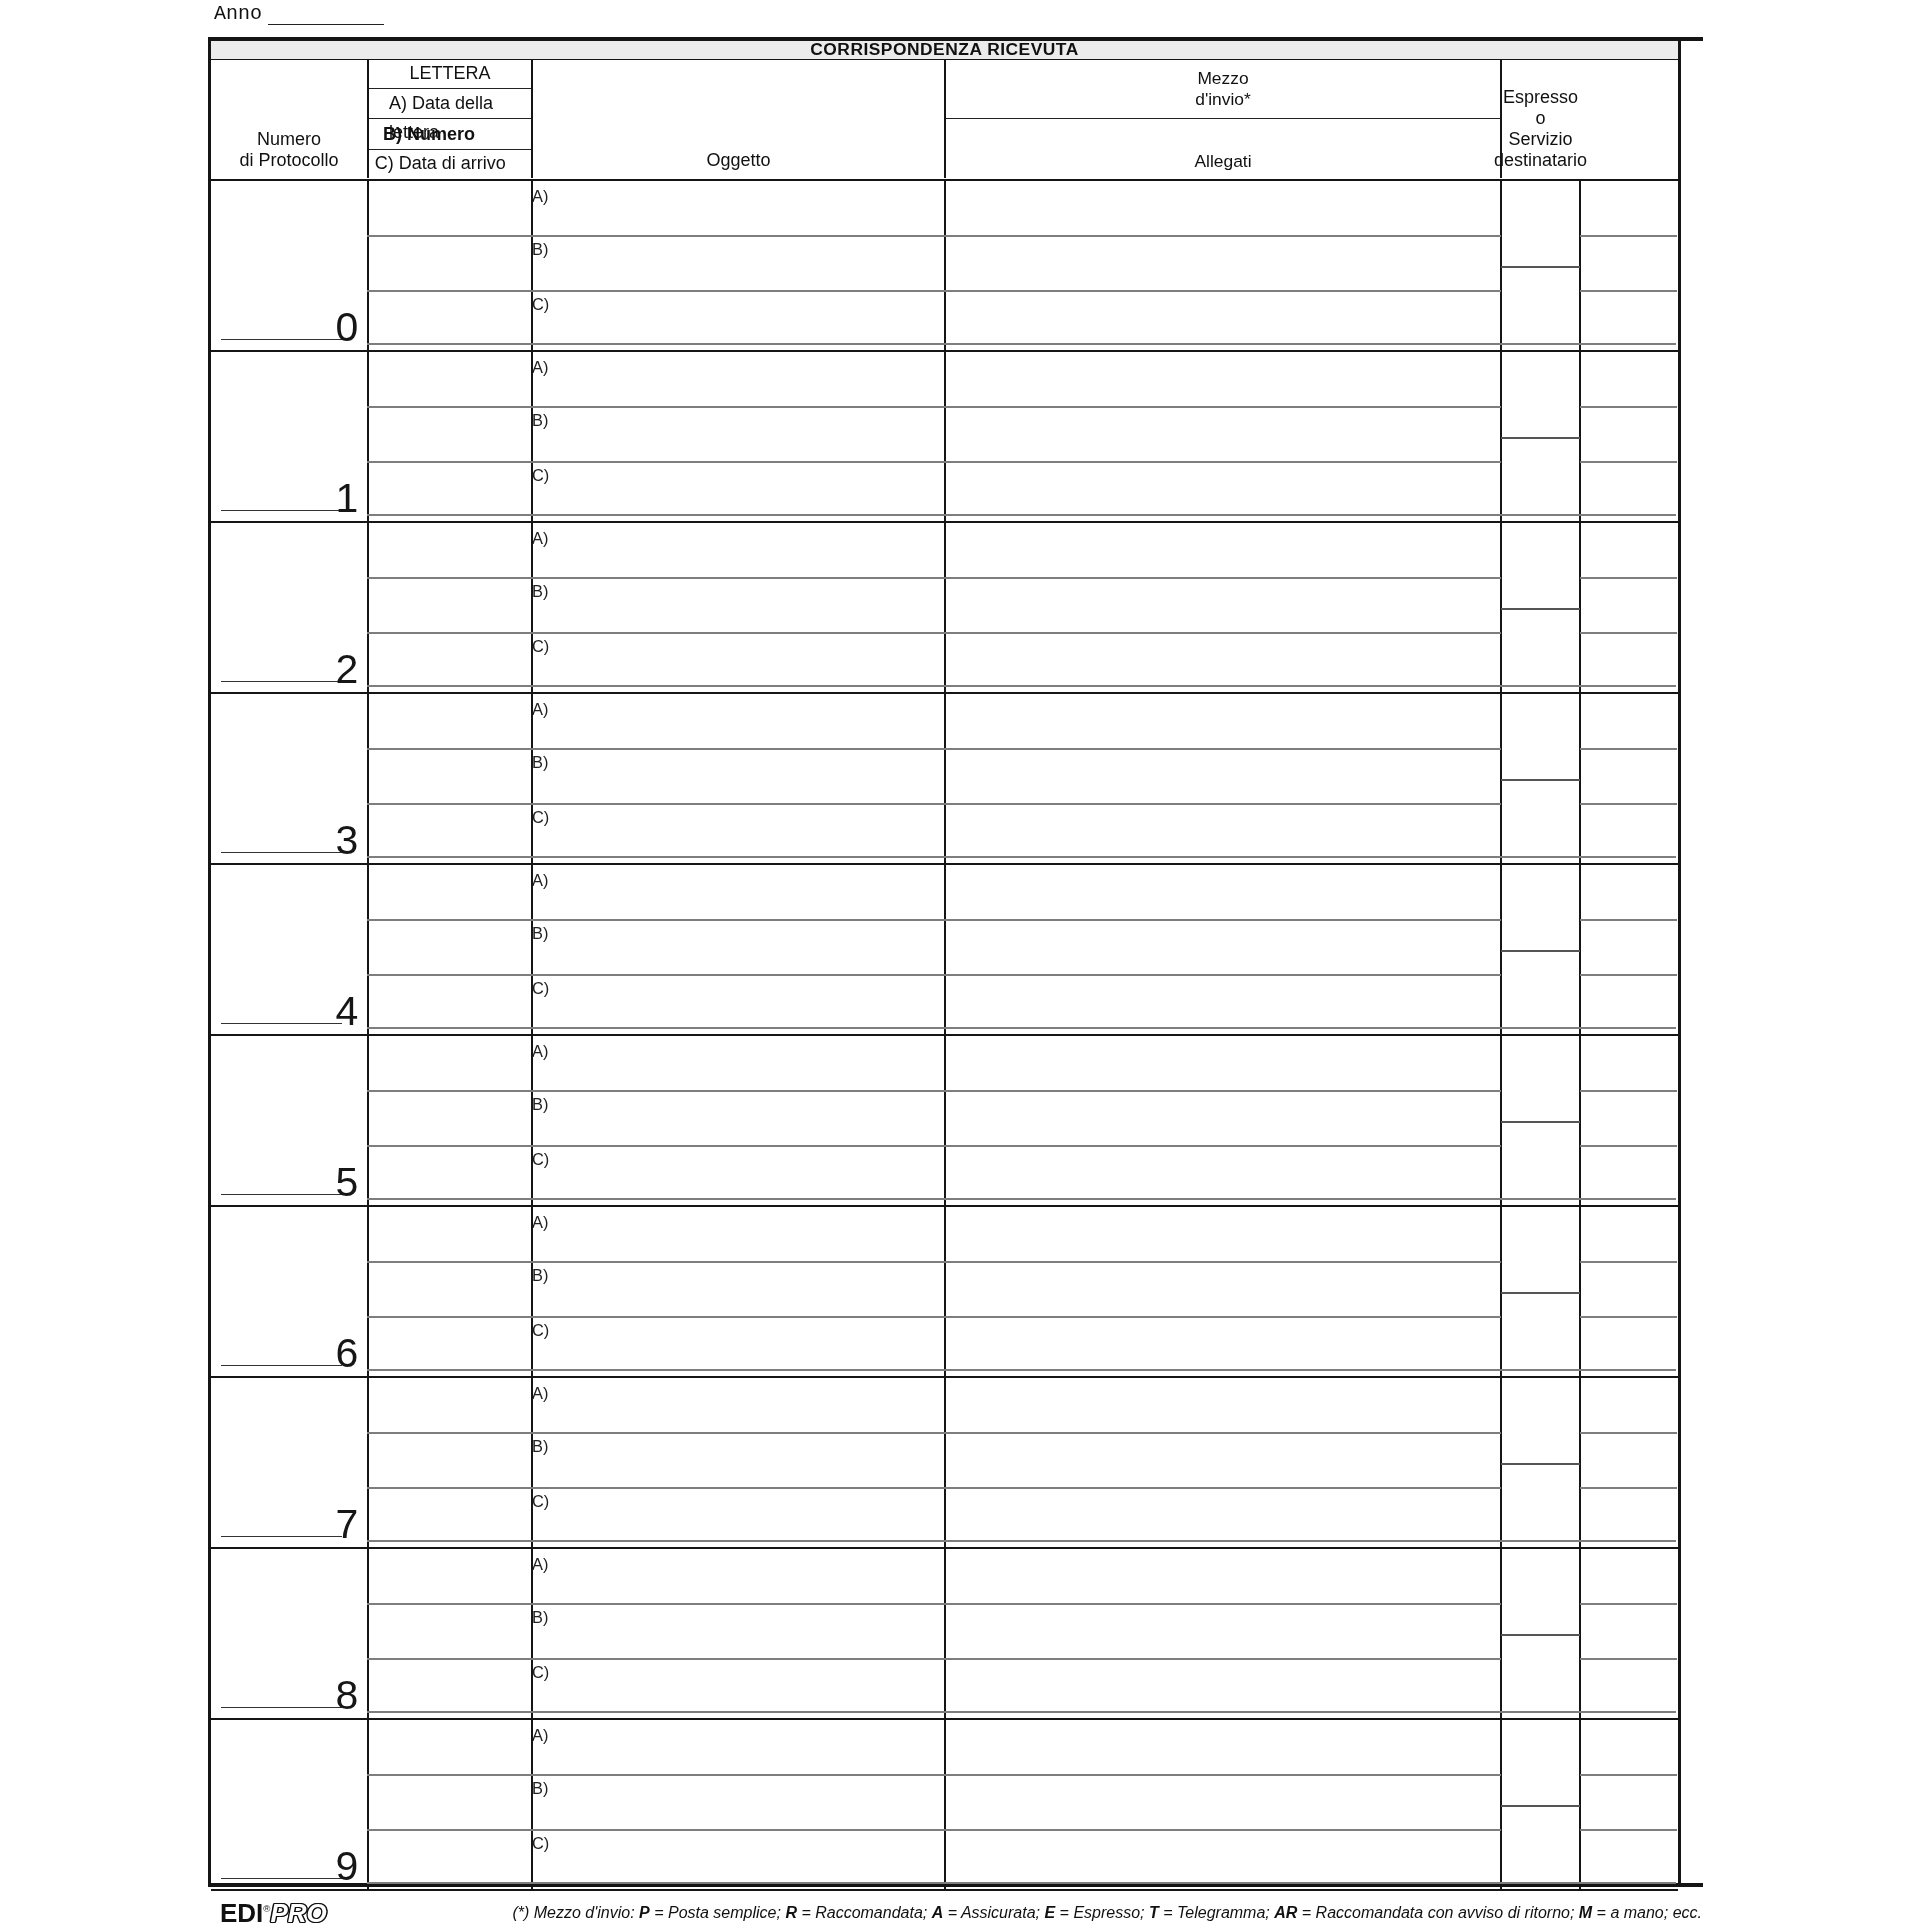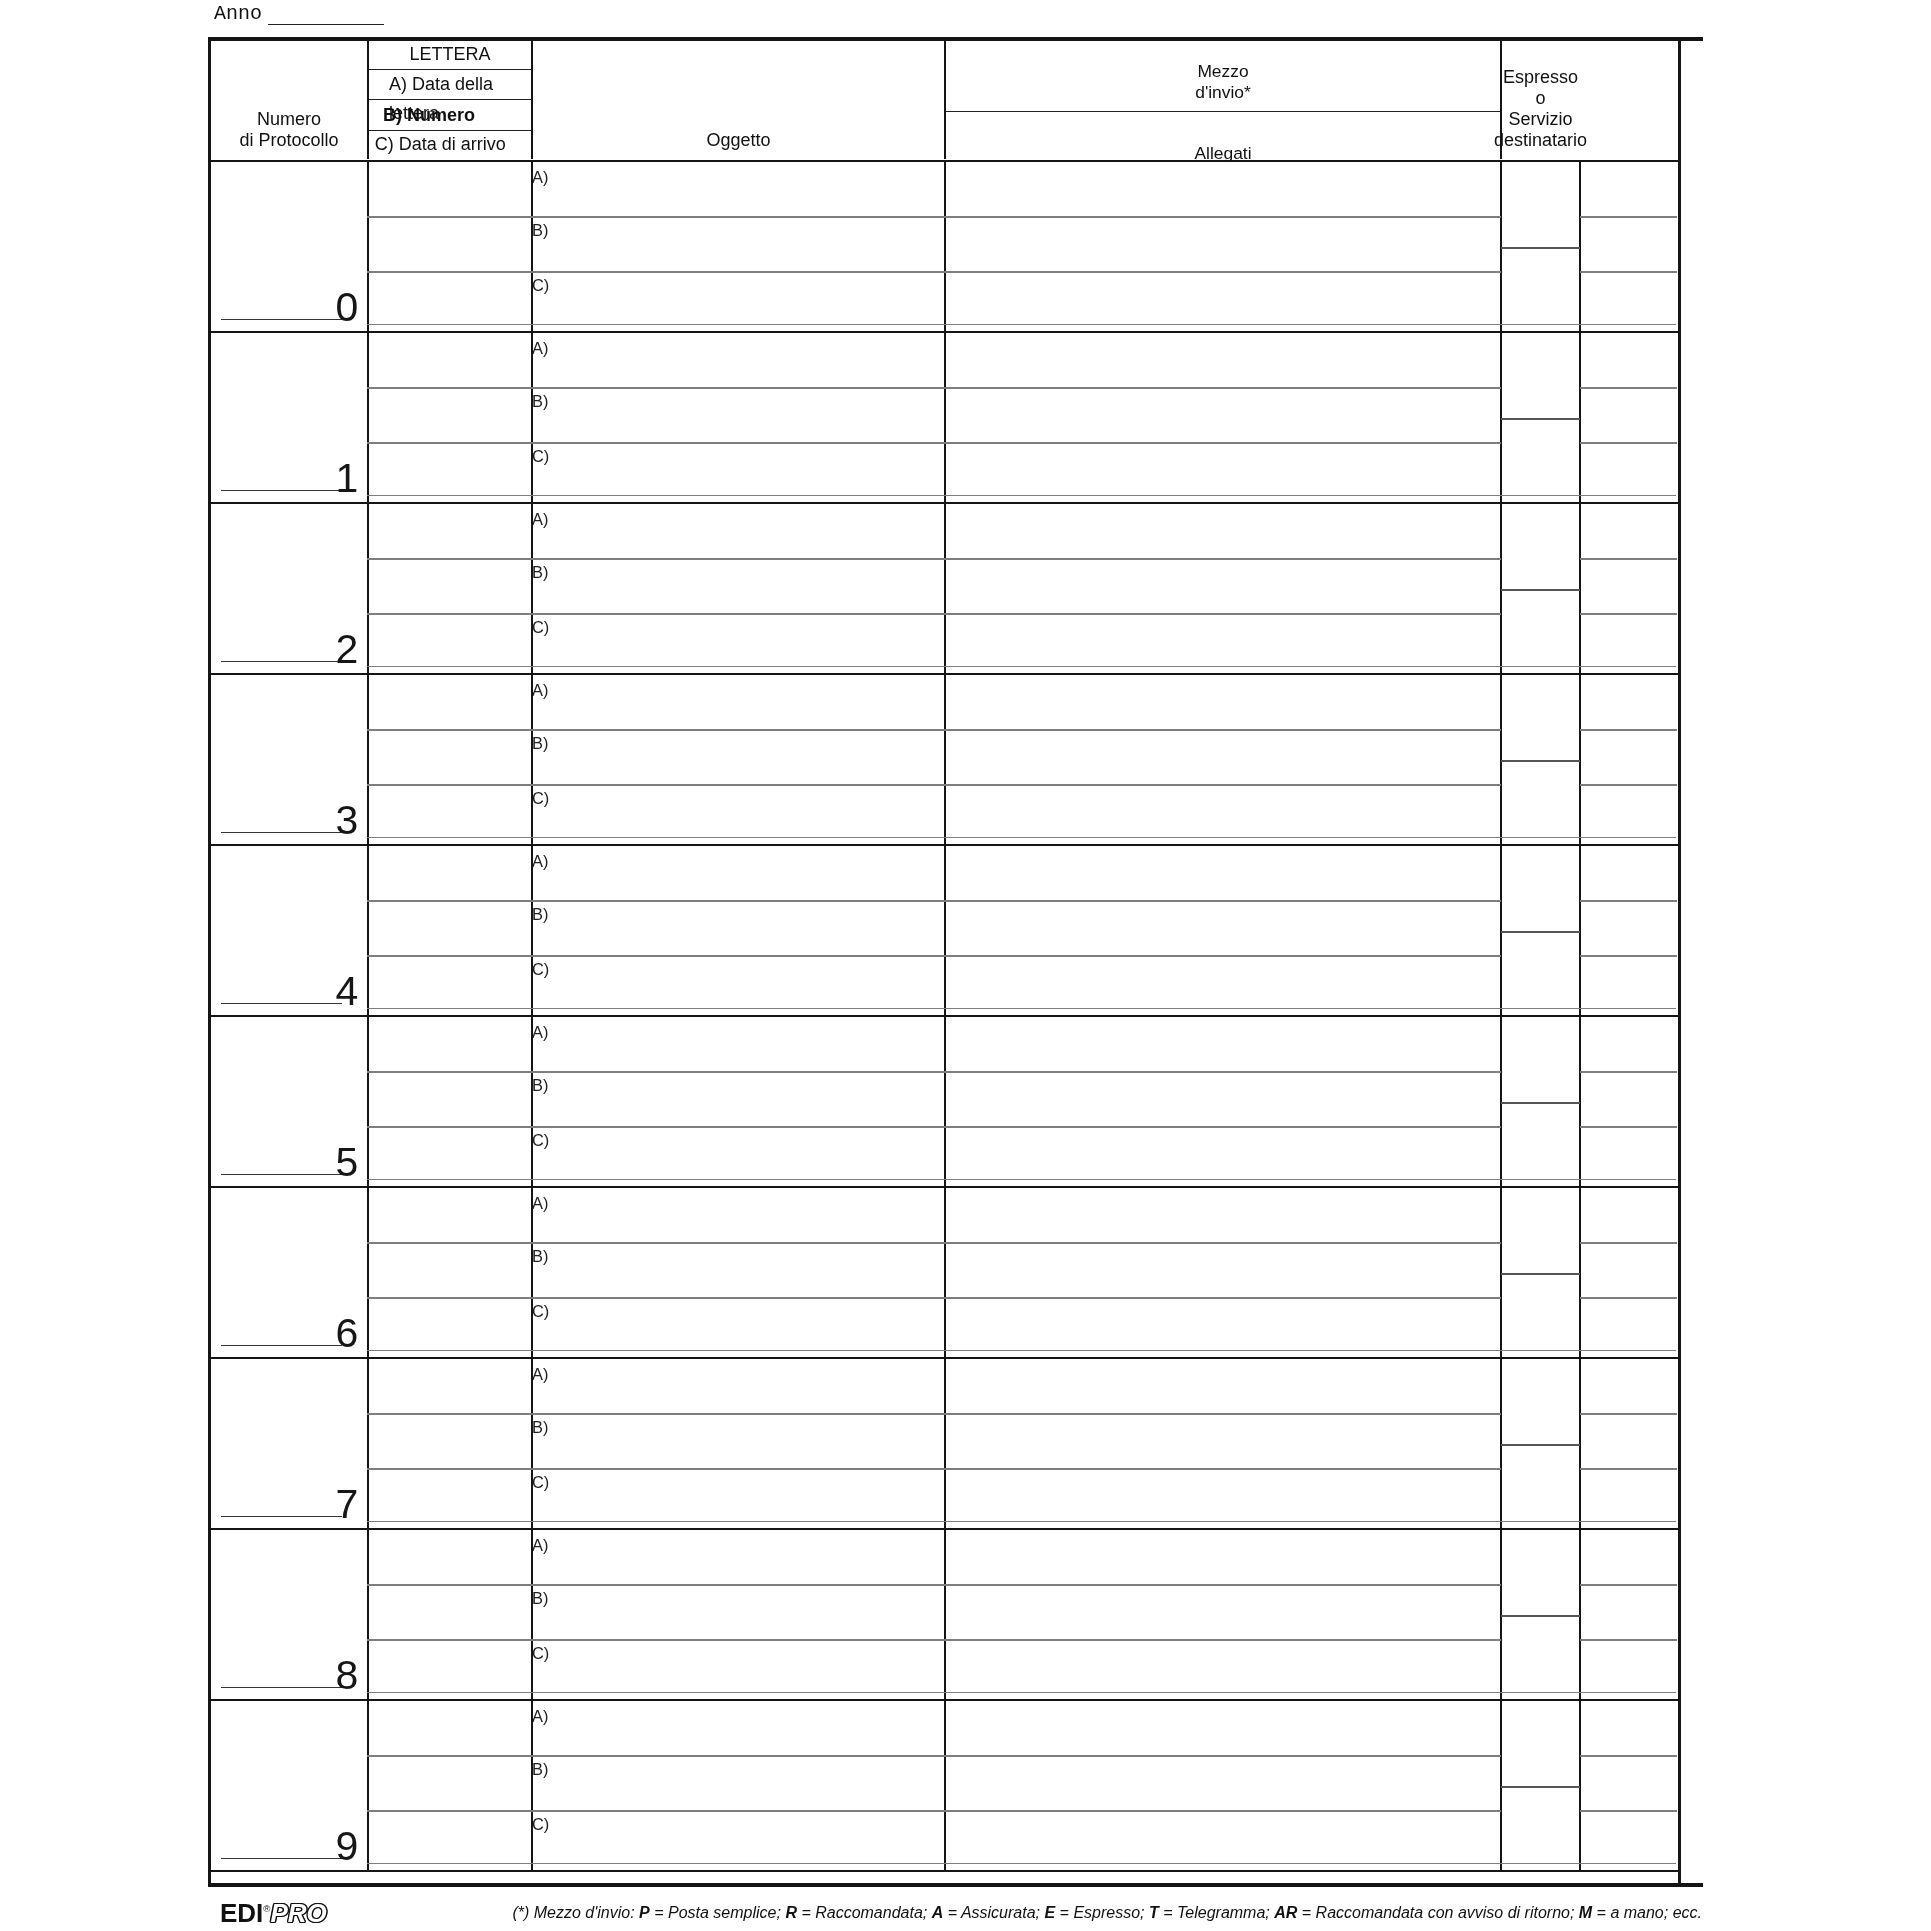--- a/index.html
+++ b/index.html
@@ -28,21 +28,21 @@
   .header-row{height:121px;box-sizing:border-box;border-bottom:2.9px solid #151515;}
   .header-row .cell{height:118px;}
   .h-center-bottom{display:flex;flex-direction:column;justify-content:flex-end;align-items:center;
                    text-align:center;font-size:18px;line-height:21px;padding-bottom:7.7px;box-sizing:border-box;}
   .let-box{box-sizing:border-box;border-bottom:1.9px solid #222;font-size:18px;}
   .let-title{height:29px;line-height:27px;text-align:center;}
   .let-a{height:30px;line-height:29px;padding-left:20px;}
   .let-b{height:31px;line-height:30px;padding-left:14px;font-weight:bold;}
   .let-c{height:28px;line-height:27px;padding-left:5.8px;border-bottom:none;}
   .mez-top{height:59px;box-sizing:border-box;border-bottom:1.9px solid #222;text-align:center;
-           font-size:17.4px;line-height:21px;padding-top:7.7px;margin-top:12px;}
+           font-size:17.4px;line-height:21px;padding-top:7.7px;}
   .mez-bot{height:59px;display:flex;justify-content:center;align-items:flex-end;
            font-size:17.4px;padding-bottom:6.8px;box-sizing:border-box;}
 
   
   .record{height:171px;box-sizing:border-box;border-bottom:2.9px solid #151515;position:relative;}
   .record .cell{height:100%;}
   .digit{position:absolute;right:8.7px;bottom:7.7px;font-size:41px;line-height:31px;font-weight:400;color:#161616;}
   .num-line{position:absolute;left:9.7px;bottom:10.6px;width:121px;border-bottom:1.9px solid #333;}
   .sub-label{position:absolute;font-size:16.4px;color:#222;}
   .sub-label.a{left:163px;top:5.8px;} .sub-label.b{left:163px;top:59px;} .sub-label.c{left:163px;top:114px;}
@@ -72,20 +72,21 @@
   <div class="anno">
     <span>Anno</span>
     <span class="blank"></span>
   </div>
 
   <div class="ext top"></div>
   <div class="ext bot"></div>
 
   <div class="reg-table">
 
+    <div class="title-bar">CORRISPONDENZA RICEVUTA</div>
 
     <div class="grid6 header-row">
       <div class="cell h-center-bottom">
         <span>Numero</span>
         <span>di Protocollo</span>
       </div>
       <div class="cell bl">
         <div class="let-box let-title">LETTERA</div>
         <div class="let-box let-a">A) Data della lettera</div>
         <div class="let-box let-b">B) Numero</div>

